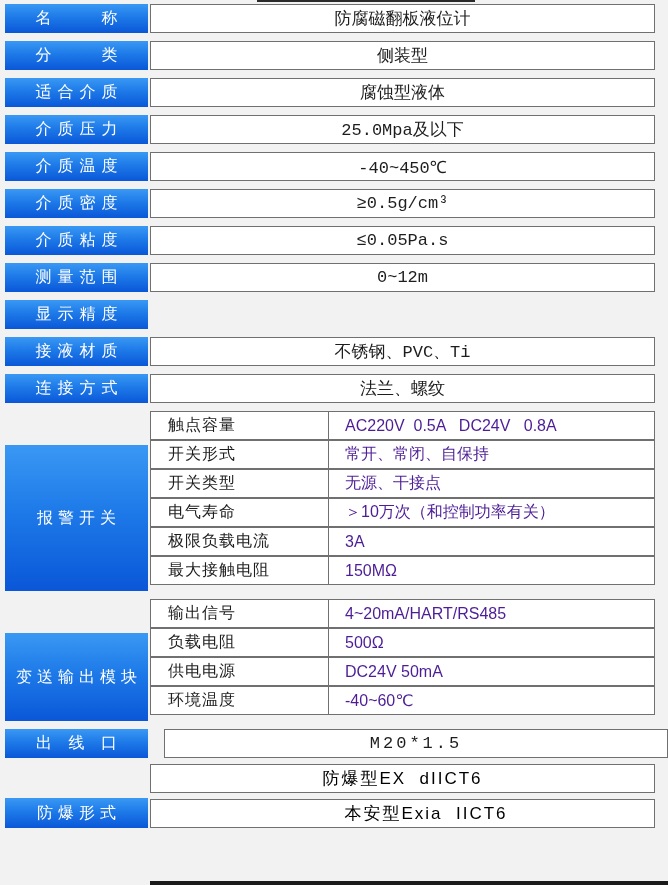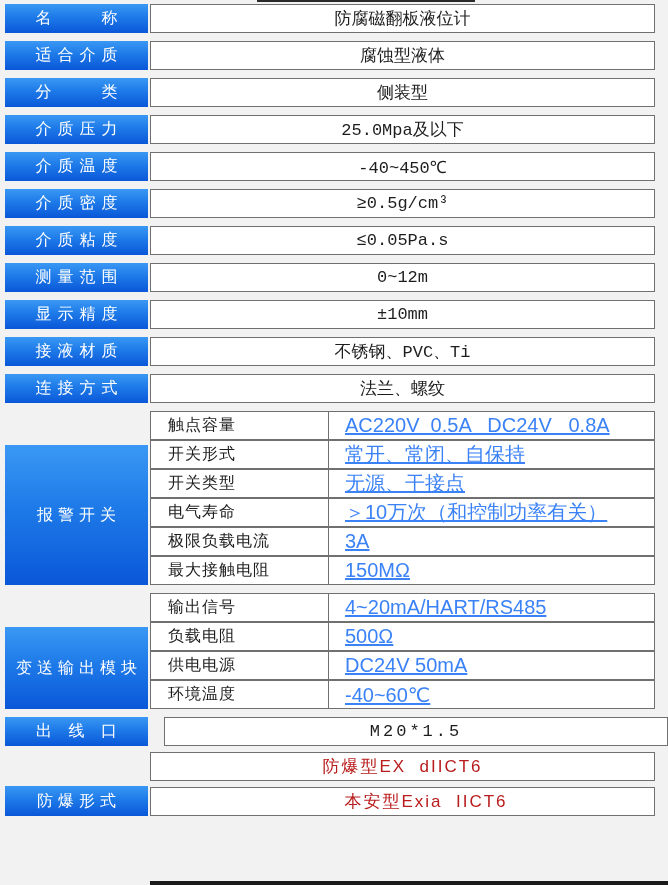--- a/index.html
+++ b/index.html
@@ -41,57 +41,57 @@
     background:linear-gradient(180deg,#3a98f4 0%,#1e7ae8 45%,#0a57d8 100%);
     color:#ffffff;
     display:flex;align-items:center;justify-content:center;
     font-size:16px;letter-spacing:5px;text-indent:5px;margin-top:34px;
   }
   .group-rows{display:flex;flex-direction:column;margin-left:2px;}
   .subrow{
     display:flex;height:29px;width:505px;box-sizing:border-box;
     background:#ffffff;border:1px solid #707070;
   }
-  .subrow:last-child{margin-bottom:0;}
+  .subrow:last-child{margin-bottom:6px;}
   .subname{
     width:178px;box-sizing:border-box;border-right:1px solid #707070;
     display:flex;align-items:center;padding-left:17px;
     font-size:16px;color:#1d1d1d;letter-spacing:1px;white-space:pre;
   }
   .subvalue{
     flex:1;display:flex;align-items:center;padding-left:16px;
-    font-size:20px;color:#3b82f6;white-space:pre;text-decoration:underline;
+    font-size:16px;color:#4c1d95;white-space:pre;
   }
   .full-vrow{
     width:505px;height:29px;box-sizing:border-box;margin-bottom:6px;
     background:#ffffff;border:1px solid #707070;
     display:flex;align-items:center;justify-content:center;
-    font-size:17px;color:#b91c1c;letter-spacing:2px;white-space:pre;
+    font-size:17px;color:#000000;letter-spacing:2px;white-space:pre;
   }
   .full-vrow:last-child{margin-bottom:0;padding-left:47px;}
   .outlet .value-cell{letter-spacing:3px;margin-left:16px;}
   .mb6{margin-bottom:6px;}
 </style>
 </head>
 <body>
 
 <div class="page">
   <div class="top-sliver"></div>
 
   <div class="row">
     <div class="label-cell">名　　称</div>
     <div class="value-cell">防腐磁翻板液位计</div>
   </div>
   <div class="row">
+    <div class="label-cell">分　　类</div>
+    <div class="value-cell">侧装型</div>
+  </div>
+  <div class="row">
     <div class="label-cell">适合介质</div>
     <div class="value-cell">腐蚀型液体</div>
-  </div>
-  <div class="row">
-    <div class="label-cell">分　　类</div>
-    <div class="value-cell">侧装型</div>
   </div>
   <div class="row">
     <div class="label-cell">介质压力</div>
     <div class="value-cell">25.0Mpa及以下</div>
   </div>
   <div class="row">
     <div class="label-cell">介质温度</div>
     <div class="value-cell">-40~450℃</div>
   </div>
   <div class="row">
@@ -101,21 +101,20 @@
   <div class="row">
     <div class="label-cell">介质粘度</div>
     <div class="value-cell">≤0.05Pa.s</div>
   </div>
   <div class="row">
     <div class="label-cell">测量范围</div>
     <div class="value-cell">0~12m</div>
   </div>
   <div class="row">
     <div class="label-cell">显示精度</div>
-    <div class="value-cell">±10mm</div>
   </div>
   <div class="row">
     <div class="label-cell">接液材质</div>
     <div class="value-cell">不锈钢、PVC、Ti</div>
   </div>
   <div class="row">
     <div class="label-cell">连接方式</div>
     <div class="value-cell">法兰、螺纹</div>
   </div>
 

